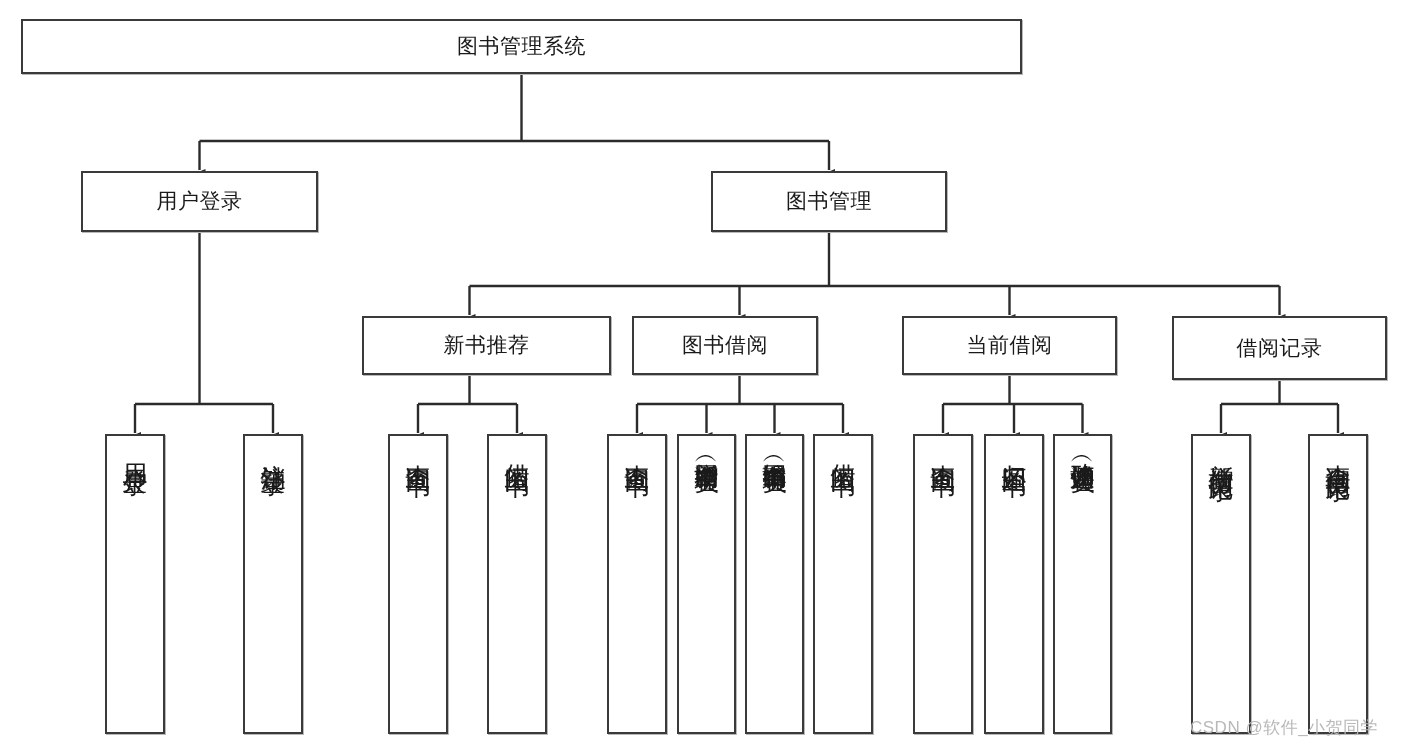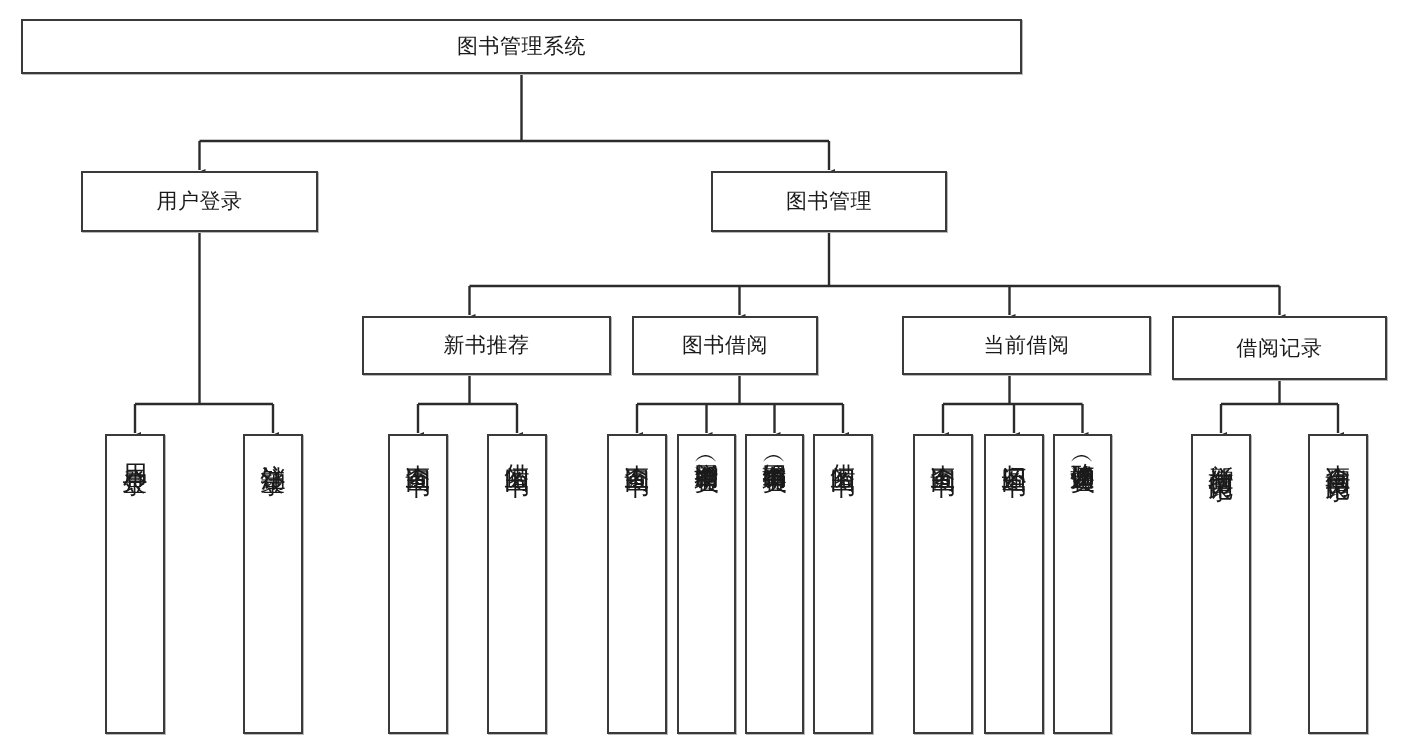--- a/index.html
+++ b/index.html
@@ -127,21 +127,21 @@
       </div>
       <div class="node horiz" style="left: 711px; top: 171px; width: 236px; height: 61px;">
         <span class="label">图书管理</span>
       </div>
       <div class="node horiz" style="left: 362px; top: 316px; width: 249px; height: 59px;">
         <span class="label">新书推荐</span>
       </div>
       <div class="node horiz" style="left: 632px; top: 316px; width: 186px; height: 59px;">
         <span class="label">图书借阅</span>
       </div>
-      <div class="node horiz" style="left: 902px; top: 316px; width: 249px; height: 59px;">
+      <div class="node horiz" style="left: 902px; top: 316px; width: 215px; height: 59px;">
         <span class="label">当前借阅</span>
       </div>
       <div class="node horiz" style="left: 1172px; top: 316px; width: 215px; height: 64px;">
         <span class="label">借阅记录</span>
       </div>
       <div class="node vert" style="left: 105px; top: 434px; width: 60px; height: 300px;">
         <span class="label">用户登录</span>
       </div>
       <div class="node vert" style="left: 243px; top: 434px; width: 60px; height: 300px;">
         <span class="label">注销登录</span>
@@ -174,13 +174,14 @@
         <span class="label">确认归还（管理员）</span>
       </div>
       <div class="node vert" style="left: 1191px; top: 434px; width: 60px; height: 300px;">
         <span class="label">新增借阅记录</span>
       </div>
       <div class="node vert" style="left: 1308px; top: 434px; width: 60px; height: 300px;">
         <span class="label">查询借阅记录</span>
       </div>
     </div>
 
+  <div class="watermark" style="left: 1190px; top: 716px;">CSDN @软件_小贺同学</div>
 </div>
 
 </body></html>

